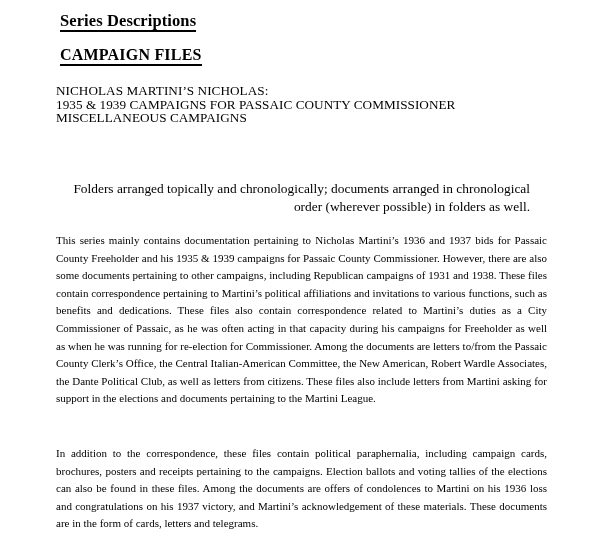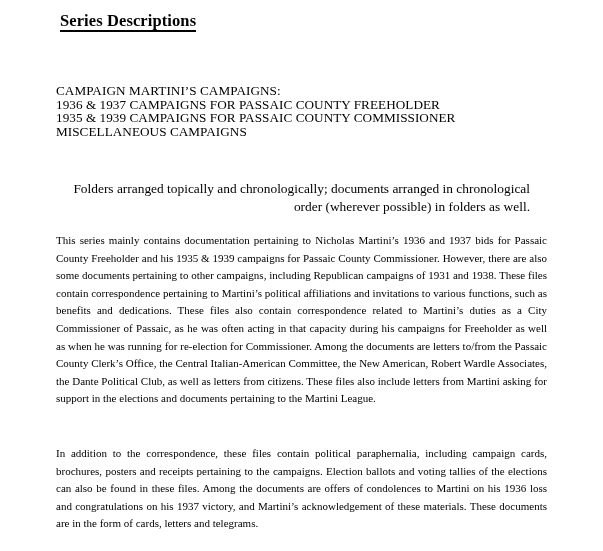--- a/index.html
+++ b/index.html
@@ -80,24 +80,26 @@
 </style>
 </head>
 <body>
 
 <div class="page">
 
   <div class="heading-block" id="series-heading">
     <span class="doc-heading">Series Descriptions</span>
   </div>
 
+  <div class="heading-block" id="campaign-heading">
+    <span class="doc-heading">CAMPAIGN FILES</span>
+  </div>
 
   <div class="caps-block">
-    <span class="caps-line">CAMPAIGN MARTINI’S CAMPAIGNS:</span>
-    <span class="caps-line">1936 &amp; 1937 CAMPAIGNS FOR PASSAIC COUNTY FREEHOLDER</span>
+    <span class="caps-line">NICHOLAS MARTINI’S NICHOLAS:</span>
     <span class="caps-line">1935 &amp; 1939 CAMPAIGNS FOR PASSAIC COUNTY COMMISSIONER</span>
     <span class="caps-line">MISCELLANEOUS CAMPAIGNS</span>
   </div>
 
   <p class="note-block">Folders arranged topically and chronologically; documents arranged in chronological order (wherever possible) in folders as well.</p>
 
   <p class="body-para" id="para-main">This series mainly contains documentation pertaining to Nicholas Martini’s 1936 and 1937 bids for Passaic County Freeholder and his 1935 &amp; 1939 campaigns for Passaic County Commissioner. However, there are also some documents pertaining to other campaigns, including Republican campaigns of 1931 and 1938.  These files contain correspondence pertaining to Martini’s political affiliations and invitations to various functions, such as benefits and dedications.  These files also contain correspondence related to Martini’s duties as a City Commissioner of Passaic, as he was often acting in that capacity during his campaigns for Freeholder as well as when he was running for re-election for Commissioner.  Among the documents are letters to/from the Passaic County Clerk’s Office, the Central Italian-American Committee, the New American, Robert Wardle Associates, the Dante Political Club, as well as letters from citizens.  These files also include letters from Martini asking for support in the elections and documents pertaining to the Martini League.</p>
 
   <p class="body-para" id="para-second">In addition to the correspondence, these files contain political paraphernalia, including campaign cards, brochures, posters and receipts pertaining to the campaigns.  Election ballots and voting tallies of the elections can also be found in these files.  Among the documents are offers of condolences to Martini on his 1936 loss and congratulations on his 1937 victory, and Martini’s acknowledgement of these materials.  These documents are in the form of cards, letters and telegrams.</p>
 

